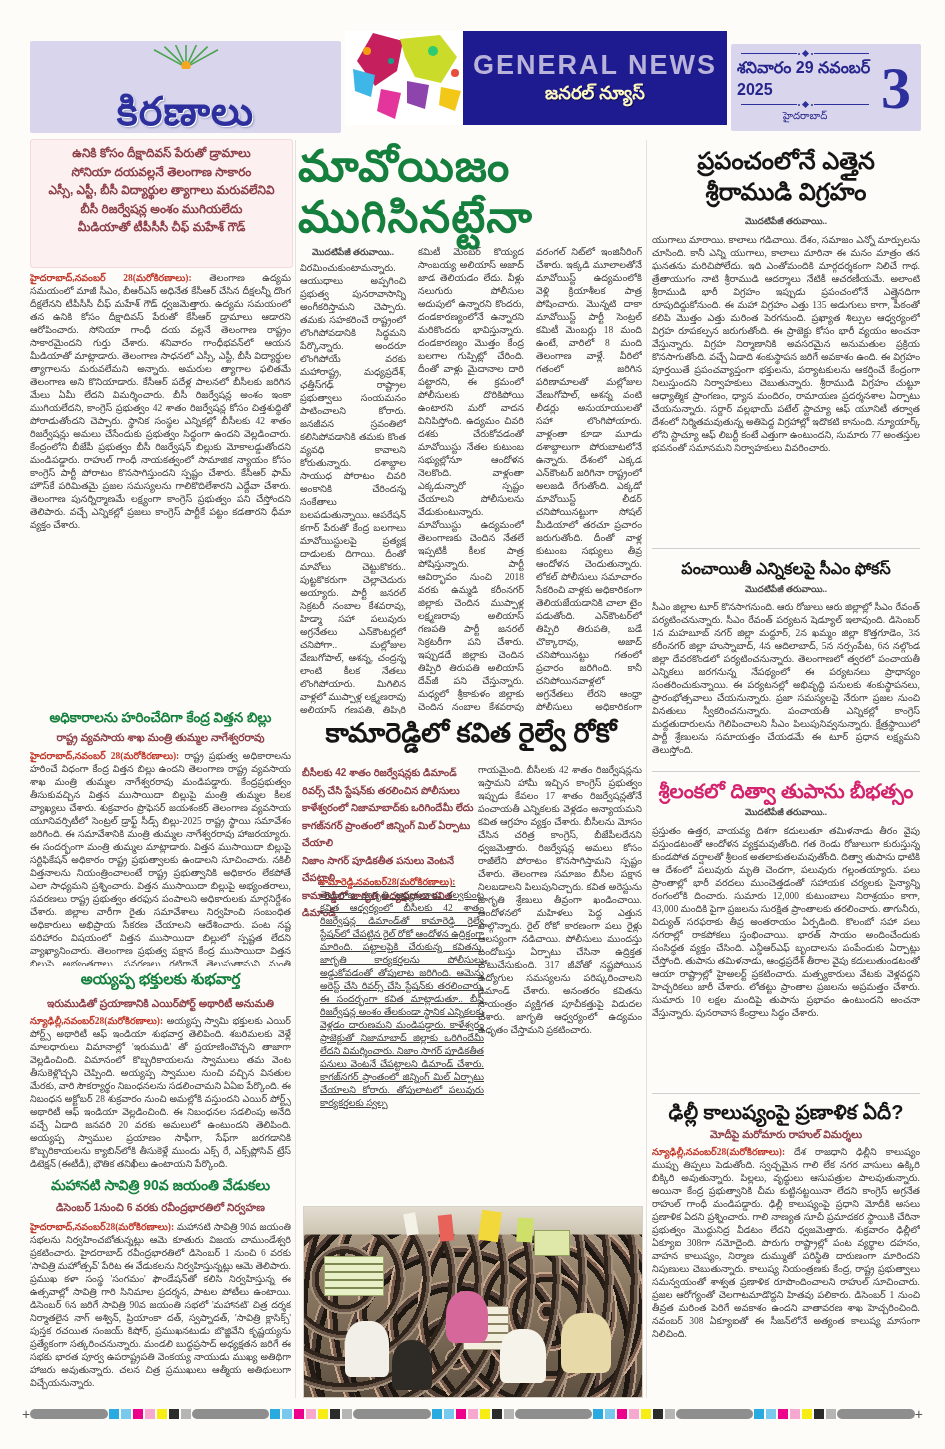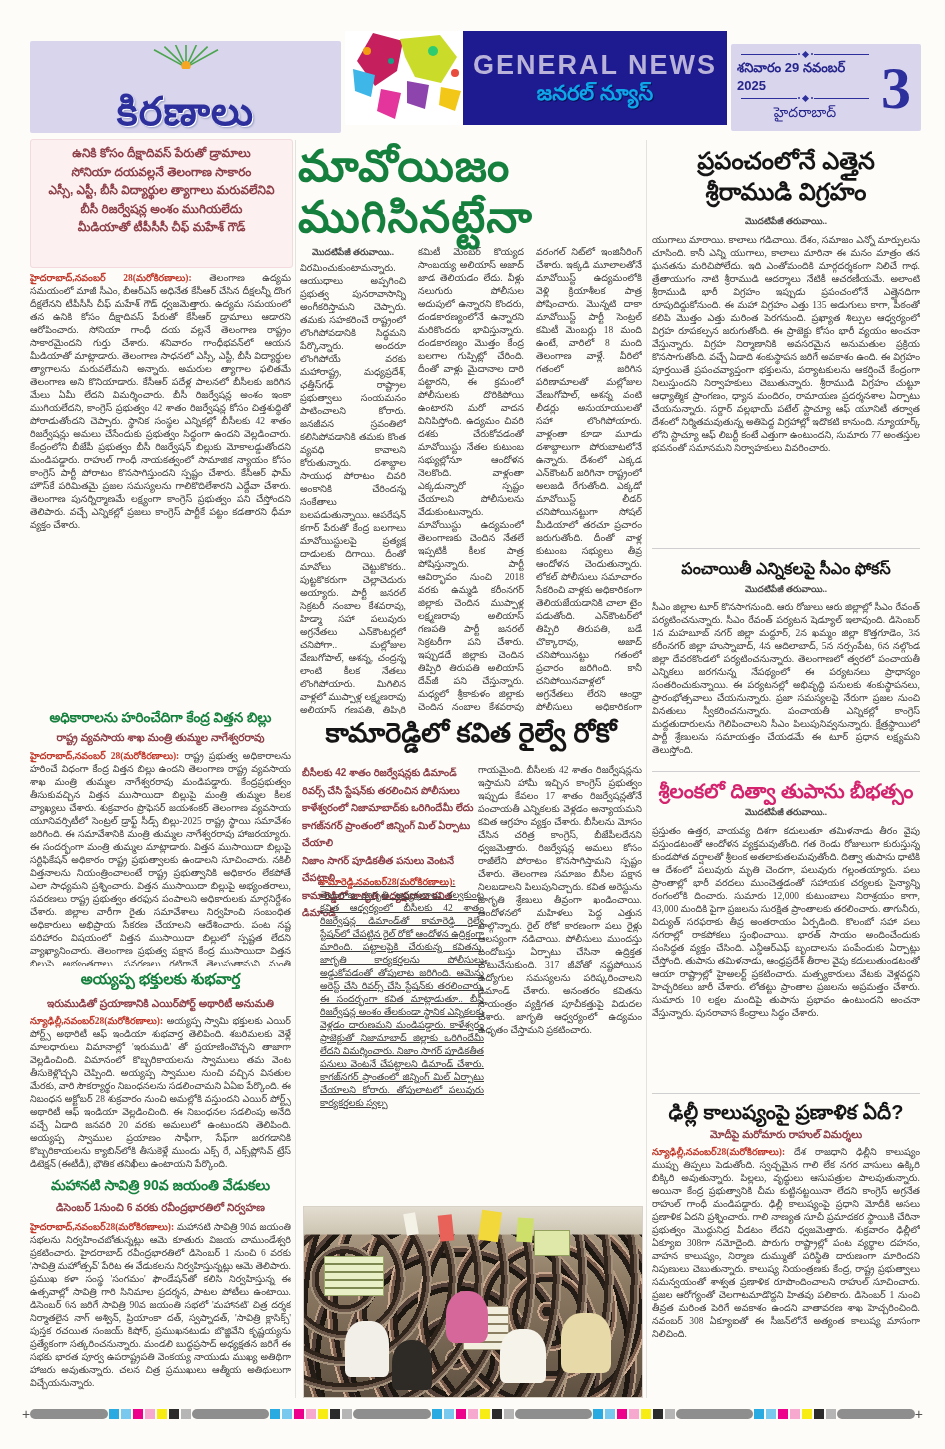--- a/index.html
+++ b/index.html
@@ -9,29 +9,29 @@
   
   .hdr-lav{background:#d9d5ec;border-radius:2px;}
   .logo-box{left:30px;top:41px;width:311px;height:92px;display:flex;flex-direction:column;align-items:center;justify-content:flex-start;gap:20px;}
   .logo-rays{margin-top:4px;}
   .logo-text{font-family:"Liberation Sans",sans-serif;font-weight:bold;font-size:40px;line-height:44px;
              color:#2d2f9d;text-shadow:1px 1px 0 #ffffff,2px 2px 2px #9aa0c8;letter-spacing:1px;}
   .banner-box{left:345px;top:31px;width:382px;height:94px;background:#1d1b8f;display:flex;}
   .map-pane{width:118px;height:94px;background:#ffffff;position:relative;overflow:visible;flex:none;}
   .banner-txt{flex:1;display:flex;flex-direction:column;align-items:center;justify-content:center;}
   .banner-en{font-family:"Liberation Sans",sans-serif;font-weight:bold;font-size:27px;letter-spacing:2px;color:#b9b3da;line-height:30px;}
-  .banner-te{font-family:"Liberation Sans",sans-serif;font-weight:bold;font-size:21px;color:#0ea5e9;line-height:26px;text-shadow:1px 1px 0 #0d0c55;}
+  .banner-te{font-family:"Liberation Sans",sans-serif;font-weight:bold;font-size:18px;color:#fef9c3;line-height:26px;text-shadow:1px 1px 0 #0d0c55;}
   .date-box{left:731px;top:44px;width:190px;height:87px;display:flex;align-items:center;padding:0;}
   .date-left{width:136px;display:flex;flex-direction:column;align-items:center;margin-left:6px;}
   .rule{display:flex;align-items:center;width:128px;}
   .rule .ln{flex:1;height:1px;background:#2d2f9d;}
   .rule .dia{width:5px;height:5px;background:#2d2f9d;transform:rotate(45deg);margin:0 2px;}
   .rule .dot{width:2px;height:2px;background:#2d2f9d;border-radius:50%;margin:0 1px;}
-  .hdr-date{font-family:"Liberation Sans",sans-serif;font-weight:bold;font-size:13px;color:#25258c;margin:3px 0;}
-  .hdr-city{font-family:"Liberation Sans",sans-serif;font-size:14px;color:#25258c;margin-top:3px;}
+  .hdr-date{font-family:"Liberation Sans",sans-serif;font-weight:bold;font-size:16px;color:#25258c;margin:3px 0;}
+  .hdr-city{font-family:"Liberation Sans",sans-serif;font-size:10px;color:#25258c;margin-top:3px;}
   .page-no{font-family:"Liberation Serif",serif;font-weight:bold;font-size:60px;color:#2d2f9d;margin-left:8px;line-height:60px;}
   
   .body-text{font-size:9.5px;line-height:13px;color:#3a3a3a;text-align:justify;overflow:hidden;}
   .dateline{color:#c0392b;font-weight:bold;}
   .continued{font-size:9px;font-weight:bold;color:#4a4a4a;text-align:center;margin-bottom:3px;}
   .h-red{font-family:"Liberation Sans",sans-serif;font-weight:bold;color:#15803d;text-align:center;}
   .h-mag{font-family:"Liberation Sans",sans-serif;font-weight:bold;color:#d4246e;text-align:center;}
   .h-blk{font-family:"Liberation Sans",sans-serif;font-weight:bold;color:#161616;text-align:center;}
   .sub-maroon{font-family:"Liberation Sans",sans-serif;font-weight:bold;font-size:10.5px;color:#8d4048;text-align:center;}
   .kcr-box{left:30px;top:139px;width:261px;height:127px;background:#fcf0f1;border:1px solid #f2dadd;border-radius:3px;}

